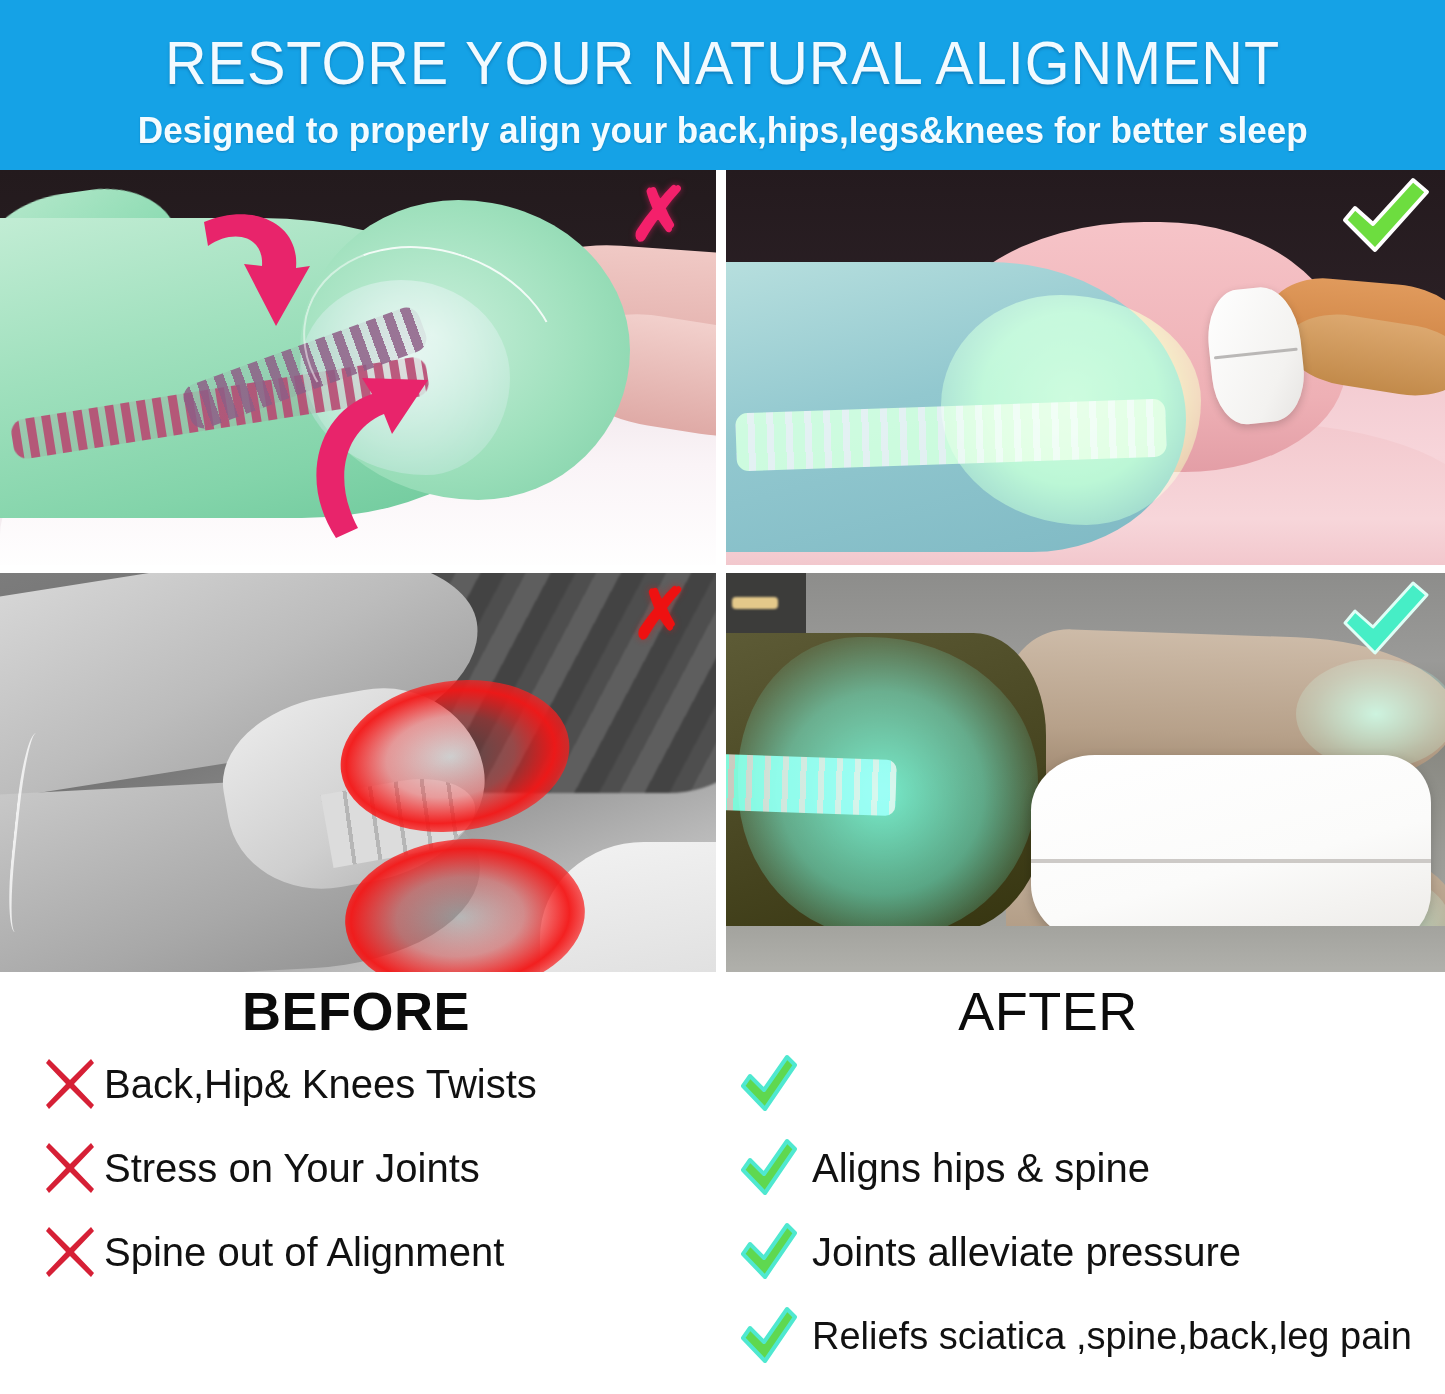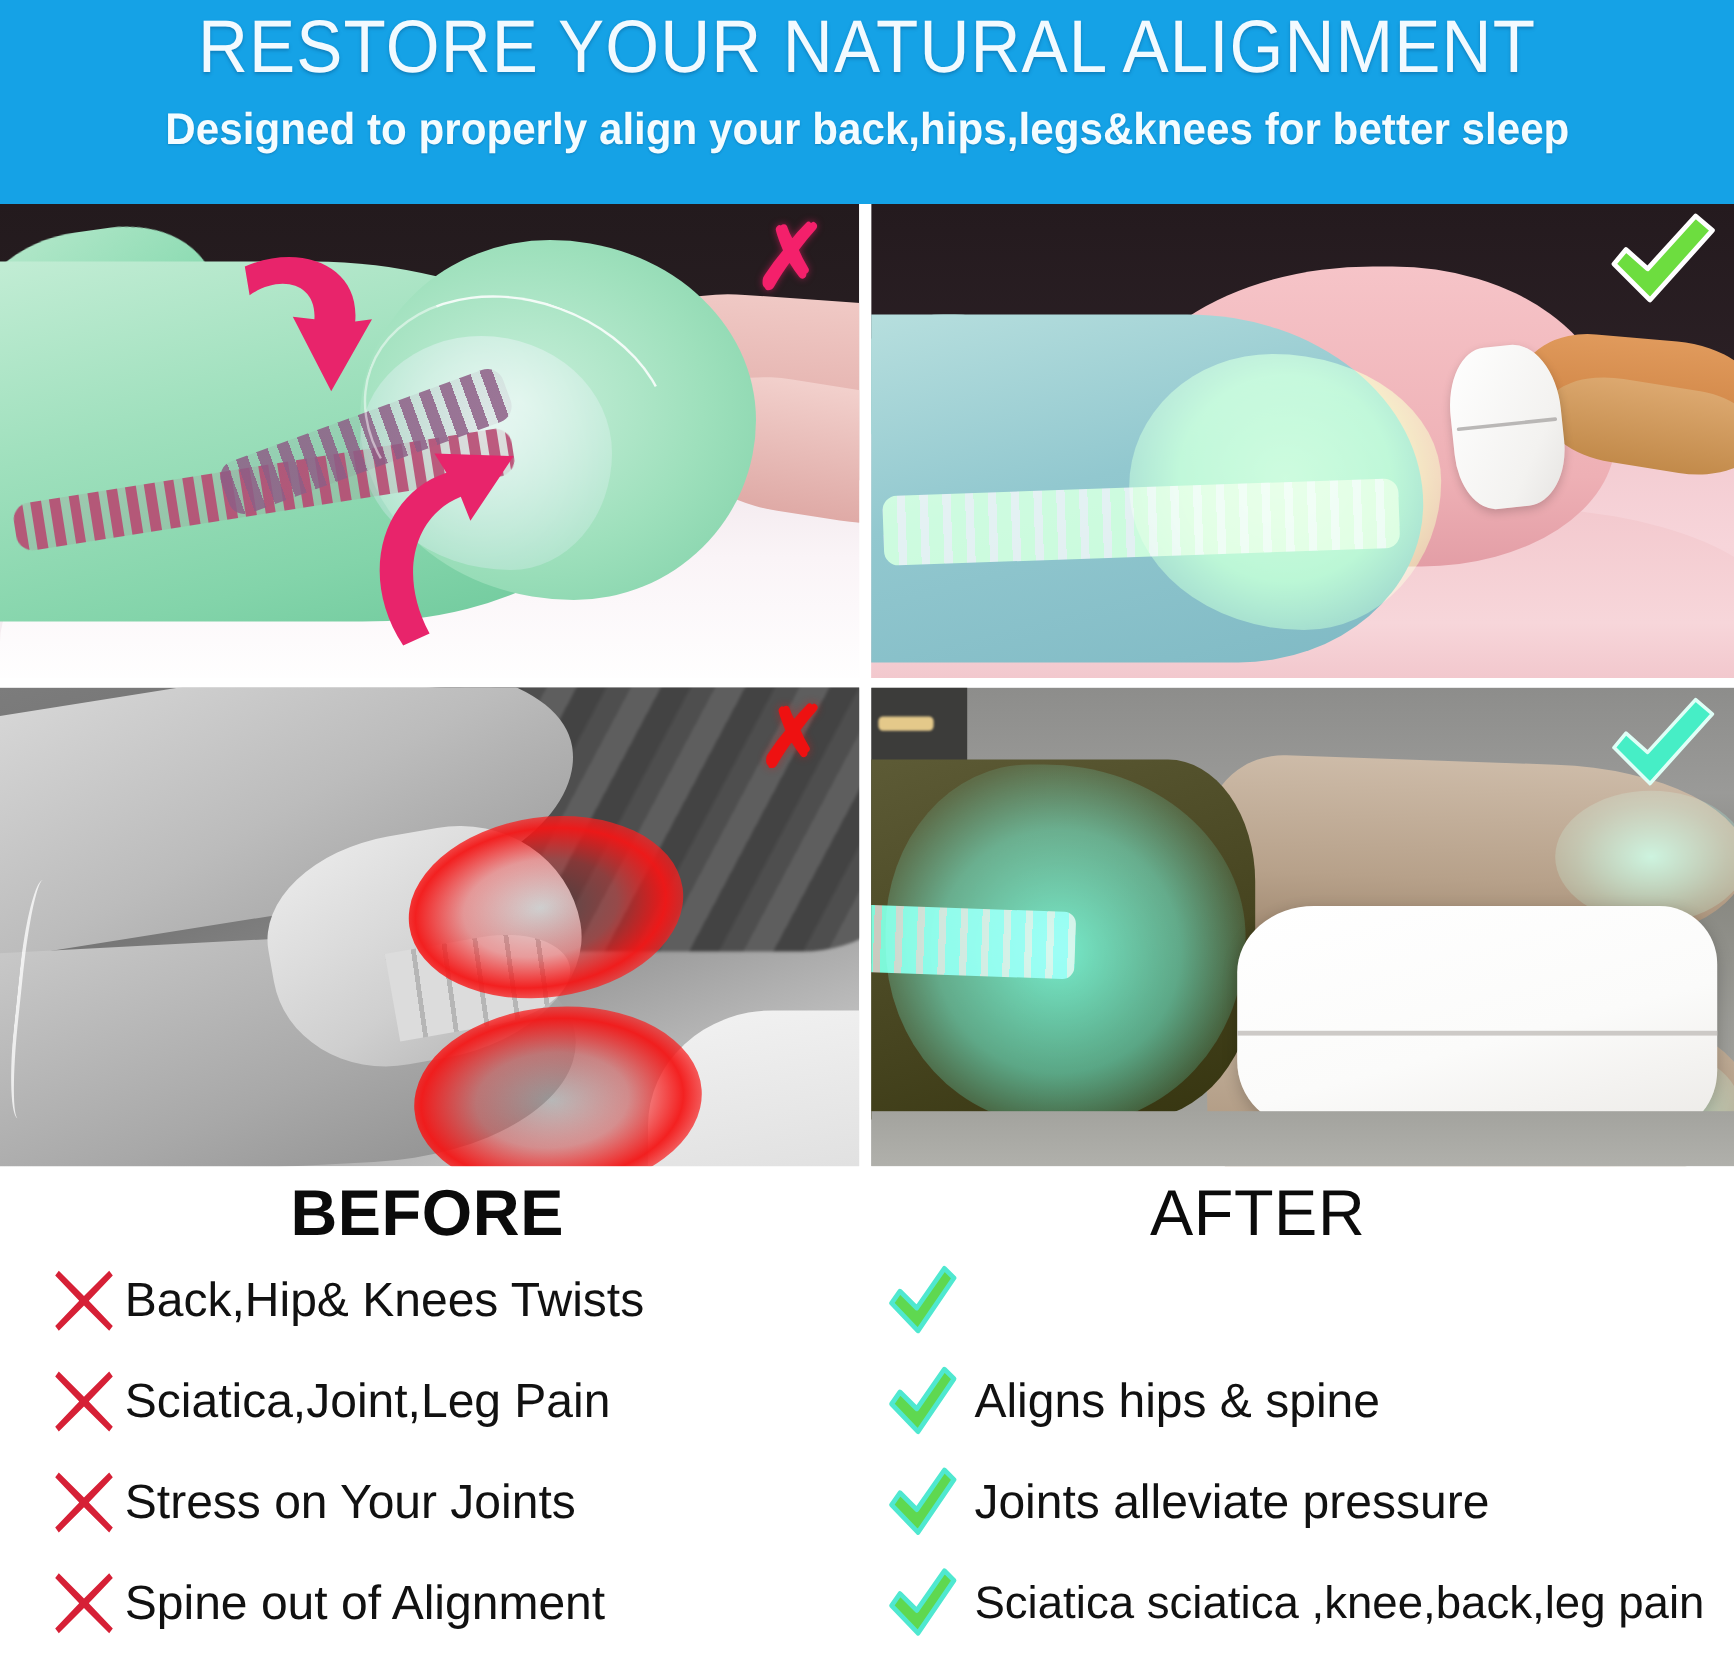--- a/index.html
+++ b/index.html
@@ -8,21 +8,21 @@
     font-family:"Liberation Sans", sans-serif;
     overflow:hidden;
   }
   .page{position:relative;width:1445px;height:1394px;background:#ffffff;overflow:hidden;}
 
   
   .header{
     position:absolute;left:0;top:0;width:1445px;height:170px;
     background:#15A2E6;
     display:flex;flex-direction:column;align-items:center;justify-content:flex-start;
-    box-sizing:border-box;padding-top:5px;
+    box-sizing:border-box;padding-top:28px;
   }
   .header .title{
     color:#F2FAFF;
     font-family:"Liberation Sans Narrow","Liberation Sans",sans-serif;
     font-size:62px;line-height:70px;font-weight:400;
     letter-spacing:1px;
     transform:scaleX(0.93);
     text-shadow:0 2px 3px rgba(0,60,110,.35);
     white-space:nowrap;
   }
@@ -405,26 +405,20 @@
 
     <div class="col left">
       <div class="col-title">BEFORE</div>
       <ul class="bullets">
         <li class="bullet b1">
           <svg class="xmark mark" viewBox="0 0 52 56">
             <path d="M5,3 L26,24 L47,3 L50,7 L30,28 L50,49 L47,53 L26,32 L5,53 L2,49 L22,28 L2,7 Z" fill="#D62036"></path>
           </svg>
           <span class="label">Back,Hip&amp; Knees Twists</span>
         </li>
-        <li class="bullet b2">
-          <svg class="xmark mark" viewBox="0 0 52 56">
-            <path d="M5,3 L26,24 L47,3 L50,7 L30,28 L50,49 L47,53 L26,32 L5,53 L2,49 L22,28 L2,7 Z" fill="#D62036"></path>
-          </svg>
-          <span class="label">Sciatica,Joint,Leg Pain</span>
-        </li>
         <li class="bullet b3">
           <svg class="xmark mark" viewBox="0 0 52 56">
             <path d="M5,3 L26,24 L47,3 L50,7 L30,28 L50,49 L47,53 L26,32 L5,53 L2,49 L22,28 L2,7 Z" fill="#D62036"></path>
           </svg>
           <span class="label">Stress on Your Joints</span>
         </li>
         <li class="bullet b4">
           <svg class="xmark mark" viewBox="0 0 52 56">
             <path d="M5,3 L26,24 L47,3 L50,7 L30,28 L50,49 L47,53 L26,32 L5,53 L2,49 L22,28 L2,7 Z" fill="#D62036"></path>
           </svg>
@@ -450,19 +444,19 @@
         <li class="bullet b3">
           <svg class="ckmark mark" viewBox="0 0 58 60">
             <path d="M3,32 L10,22 L24,36 L47,3 L55,11 L25,55 Z" fill="#5FD850" stroke="#4FE8D0" stroke-width="4" stroke-linejoin="round"></path>
           </svg>
           <span class="label">Joints alleviate pressure</span>
         </li>
         <li class="bullet b4">
           <svg class="ckmark mark" viewBox="0 0 58 60">
             <path d="M3,32 L10,22 L24,36 L47,3 L55,11 L25,55 Z" fill="#5FD850" stroke="#4FE8D0" stroke-width="4" stroke-linejoin="round"></path>
           </svg>
-          <span class="label">Sciatica sciatica ,knee,back,leg pain</span>
+          <span class="label">Reliefs sciatica ,spine,back,leg pain</span>
         </li>
       </ul>
     </div>
 
   </div>
 </div>
 
 </body></html>

